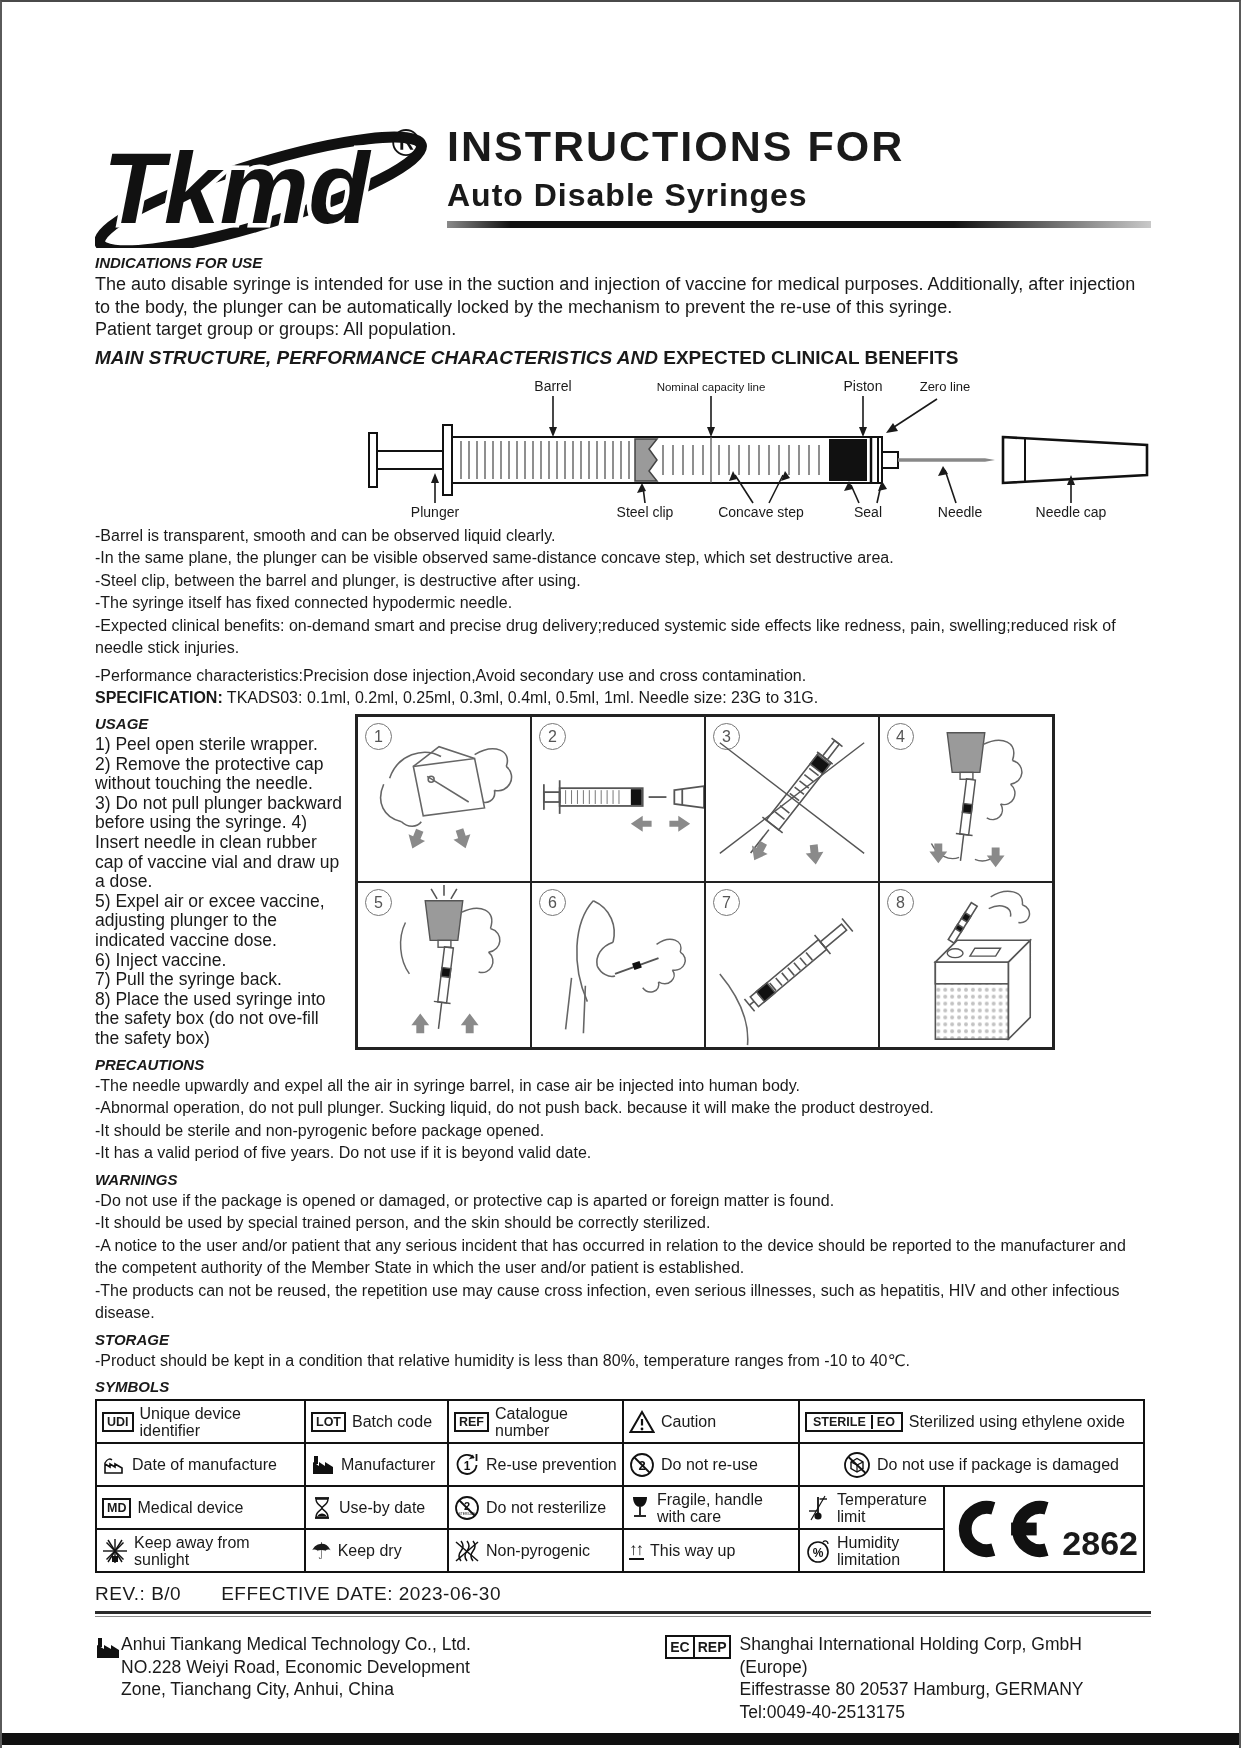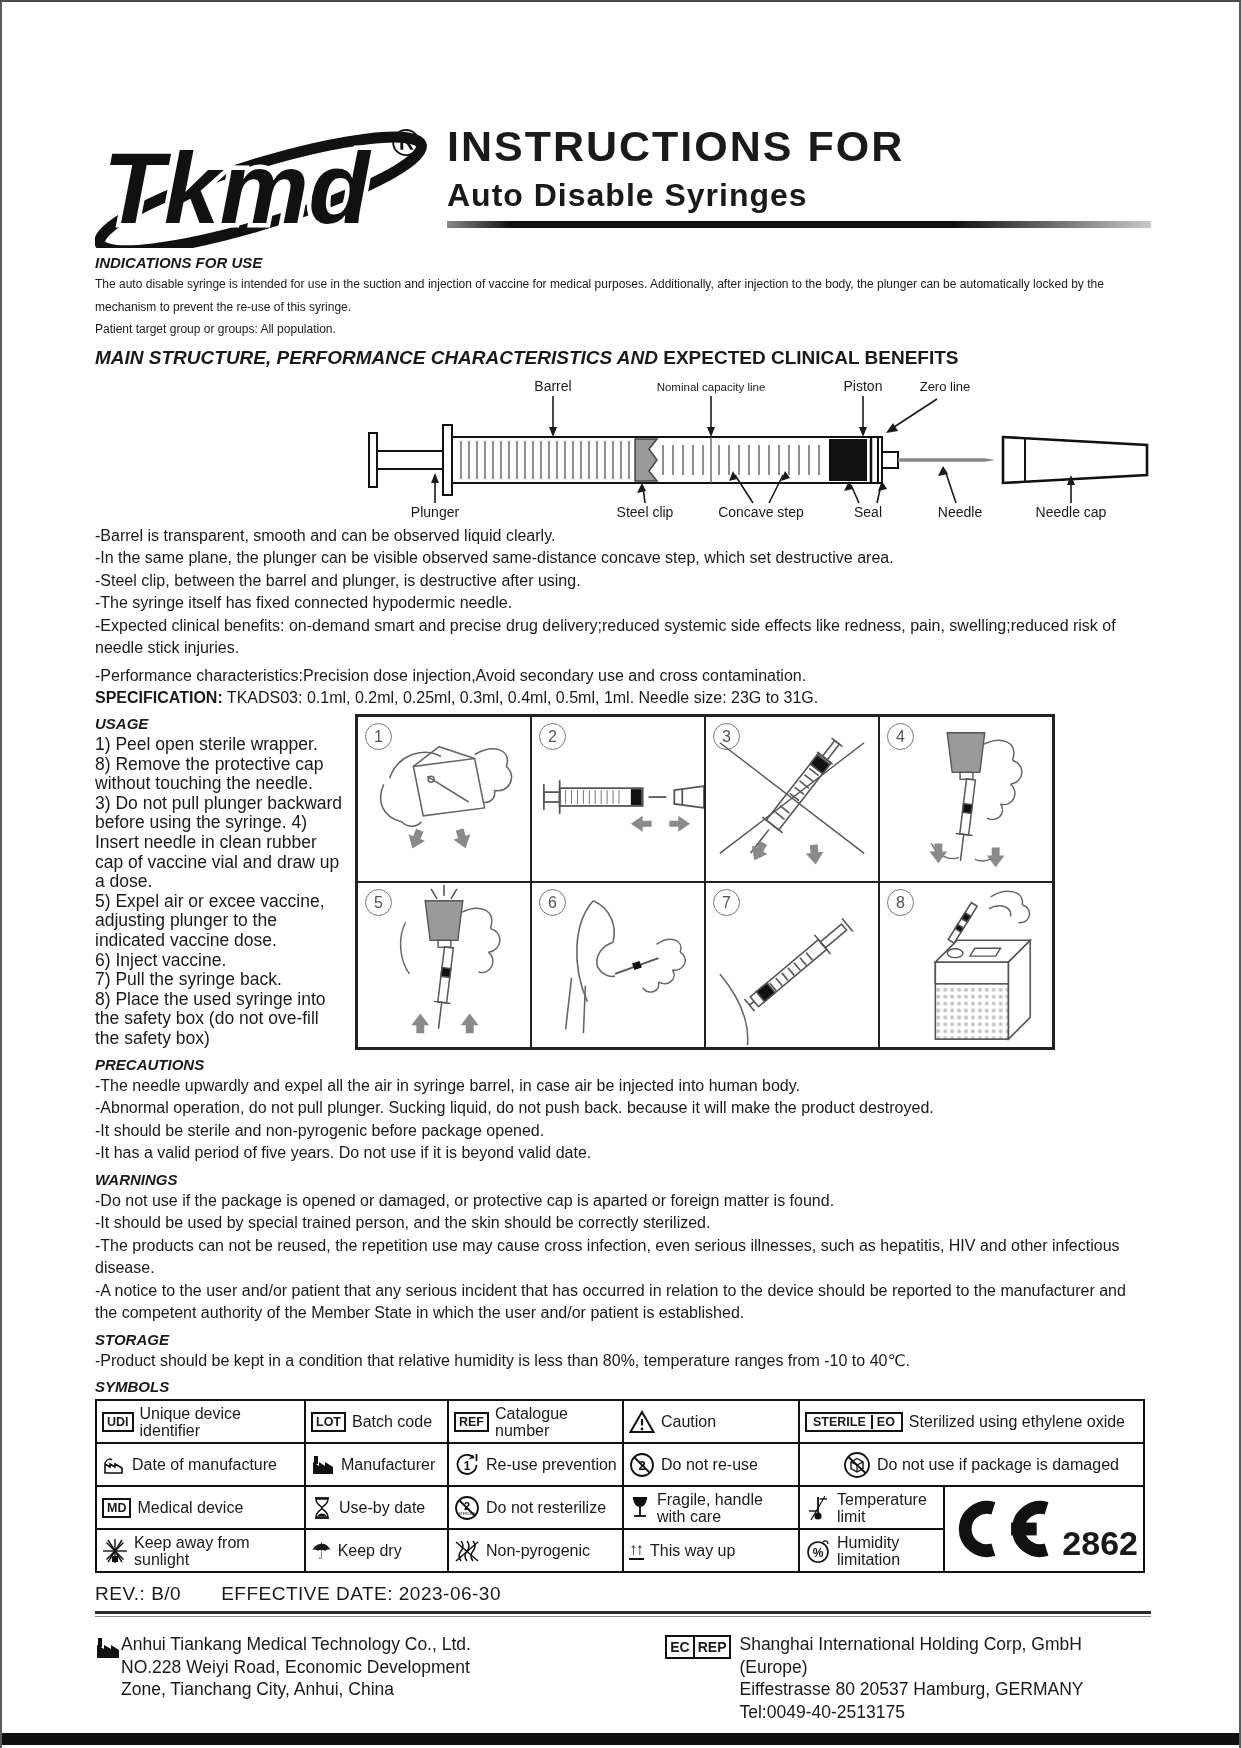--- a/index.html
+++ b/index.html
@@ -15,21 +15,21 @@
   .header{display:flex;margin-top:118px;align-items:flex-start;}
   .logo-wrap{width:352px;flex:0 0 352px;}
   .title-wrap{flex:1;padding-top:4px;}
   .title1{font-size:43px;font-weight:bold;letter-spacing:2px;line-height:1.05;}
   .title2{font-size:32px;font-weight:bold;letter-spacing:1px;line-height:1.15;margin-top:8px;}
   .title-rule{height:7px;margin-top:7px;background:linear-gradient(90deg,#8a8a8a 0%,#111 9%,#111 72%,#c9c9c9 100%);}
   
   .h-italic{font-size:15px;font-weight:bold;font-style:italic;margin:6px 0 2px 0;}
   .h-mixed{font-size:19px;font-weight:bold;margin:6px 0 2px 0;}
   .h-mixed .it{font-style:italic;}
-  .body-text{font-size:12px;line-height:22.5px;}
+  .body-text{font-size:18px;line-height:22.5px;}
   .bullet{font-size:16px;line-height:22.5px;}
   .spec b{font-weight:bold;}
   
   .diagram{margin:6px 0 2px 228px;}
   .diagram text{font-family:"Liberation Sans",sans-serif;fill:#1a1a1a;}
   
   .usage-row{display:flex;margin-top:4px;}
   .usage-col{width:250px;flex:0 0 250px;font-size:17.5px;line-height:19.6px;padding-right:10px;}
   .usage-col .step{margin:0;}
   .panel-grid{display:grid;grid-template-columns:repeat(4,174px);grid-template-rows:repeat(2,166px);border:2px solid #222;width:696px;height:332px;}
@@ -207,21 +207,21 @@
   <div class="bullet">-Steel clip, between the barrel and plunger, is destructive after using.</div>
   <div class="bullet">-The syringe itself has fixed connected hypodermic needle.</div>
   <div class="bullet">-Expected clinical benefits: on-demand smart and precise drug delivery;reduced systemic side effects like redness, pain, swelling;reduced risk of needle stick injuries.</div>
   <div class="bullet" style="margin-top:5px;">-Performance characteristics:Precision dose injection,Avoid secondary use and cross contamination.</div>
   <div class="bullet spec"><b>SPECIFICATION:</b><span> TKADS03: 0.1ml, 0.2ml, 0.25ml, 0.3ml, 0.4ml, 0.5ml, 1ml. Needle size: 23G to 31G.</span></div>
 
   <div class="usage-row">
     <div class="usage-col">
       <div class="h-italic" style="margin-top:0;">USAGE</div>
       <p class="step">1) Peel open sterile wrapper.</p>
-      <p class="step">8) Remove the protective cap without touching the needle.</p>
+      <p class="step">2) Remove the protective cap without touching the needle.</p>
       <p class="step">3) Do not pull plunger backward before using the syringe. 4) Insert needle in clean rubber cap of vaccine vial and draw up a dose.</p>
       <p class="step">5) Expel air or excee vaccine, adjusting plunger to the indicated vaccine dose.</p>
       <p class="step">6) Inject vaccine.</p>
       <p class="step">7) Pull the syringe back.</p>
       <p class="step">8) Place the used syringe into the safety box (do not ove-fill the safety box)</p>
     </div>
 
     <div class="panel-grid">
 
       <div class="panel">
@@ -425,22 +425,22 @@
 
   <div class="h-italic">PRECAUTIONS</div>
   <div class="bullet">-The needle upwardly and expel all the air in syringe barrel, in case air be injected into human body.</div>
   <div class="bullet">-Abnormal operation, do not pull plunger. Sucking liquid, do not push back. because it will make the product destroyed.</div>
   <div class="bullet">-It should be sterile and non-pyrogenic before package opened.</div>
   <div class="bullet">-It has a valid period of five years. Do not use if it is beyond valid date.</div>
 
   <div class="h-italic">WARNINGS</div>
   <div class="bullet">-Do not use if the package is opened or damaged, or protective cap is aparted or foreign matter is found.</div>
   <div class="bullet">-It should be used by special trained person, and the skin should be correctly sterilized.</div>
+  <div class="bullet">-A notice to the user and/or patient that any serious incident that has occurred in relation to the device should be reported to the manufacturer and the competent authority of the Member State in which the user and/or patient is established.</div>
   <div class="bullet">-The products can not be reused, the repetition use may cause cross infection, even serious illnesses, such as hepatitis, HIV and other infectious disease.</div>
-  <div class="bullet">-A notice to the user and/or patient that any serious incident that has occurred in relation to the device should be reported to the manufacturer and the competent authority of the Member State in which the user and/or patient is established.</div>
 
   <div class="h-italic">STORAGE</div>
   <div class="bullet">-Product should be kept in a condition that relative humidity is less than 80%, temperature ranges from -10 to 40℃.</div>
 
   <div class="h-italic">SYMBOLS</div>
   <table class="symbols">
     <colgroup>
           <col style="width:209px">
           <col style="width:143px">
           <col style="width:175px">

